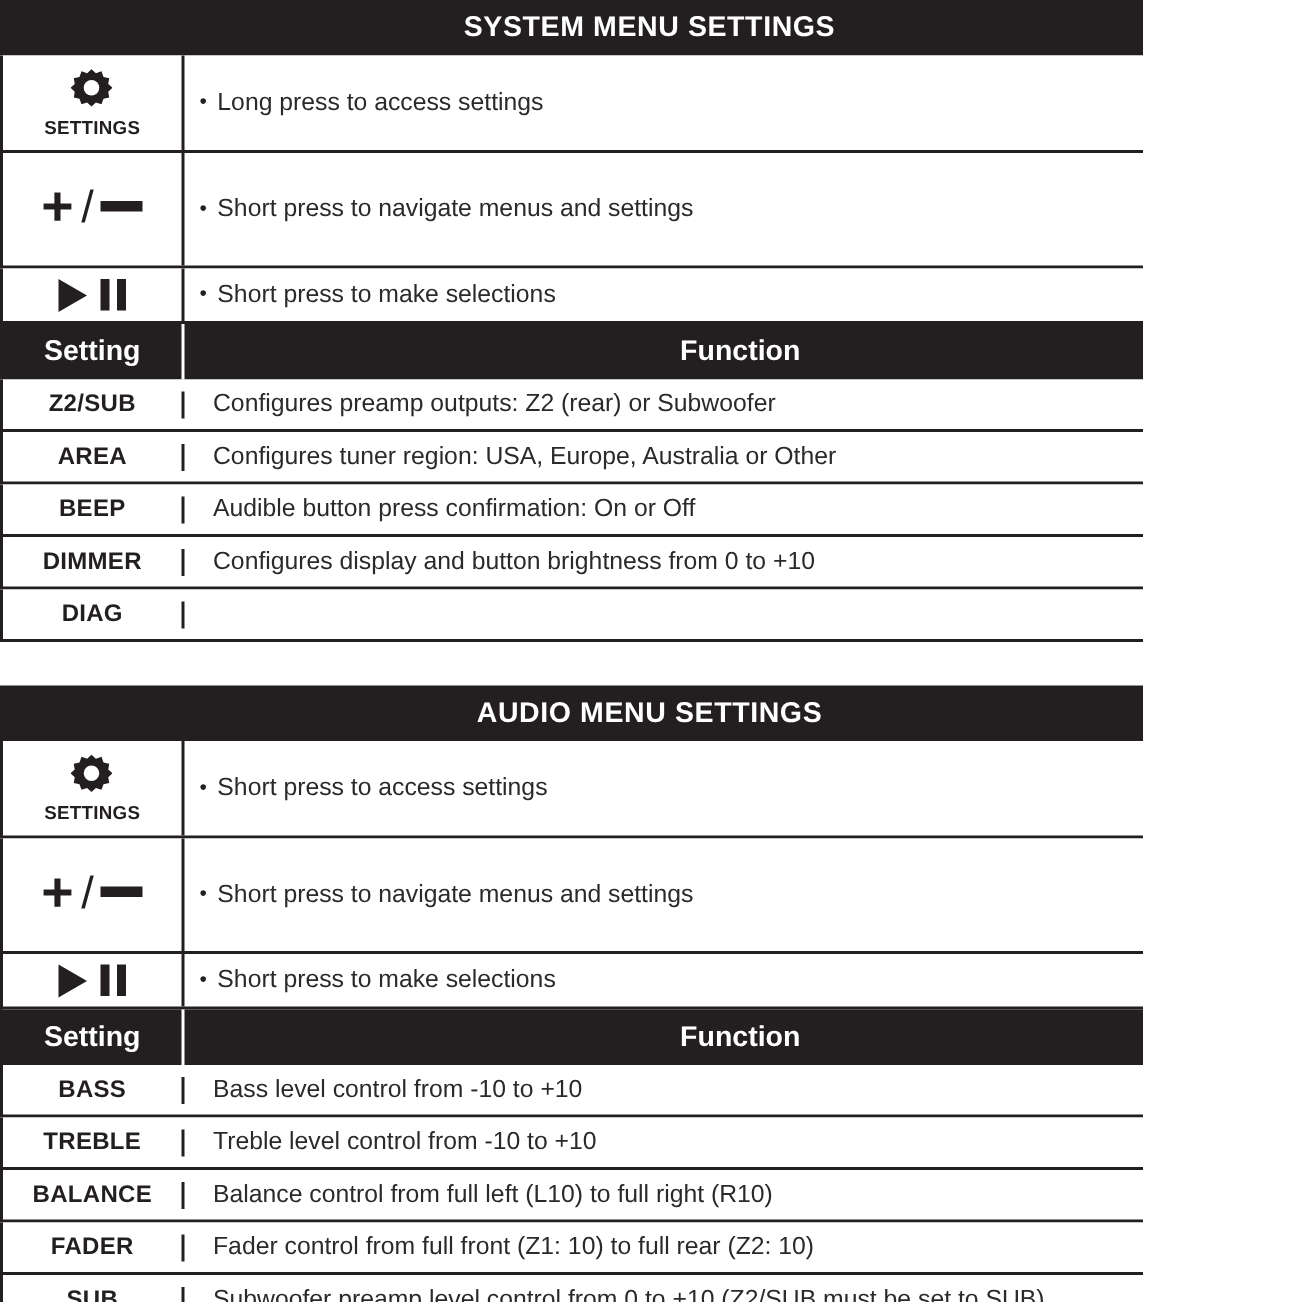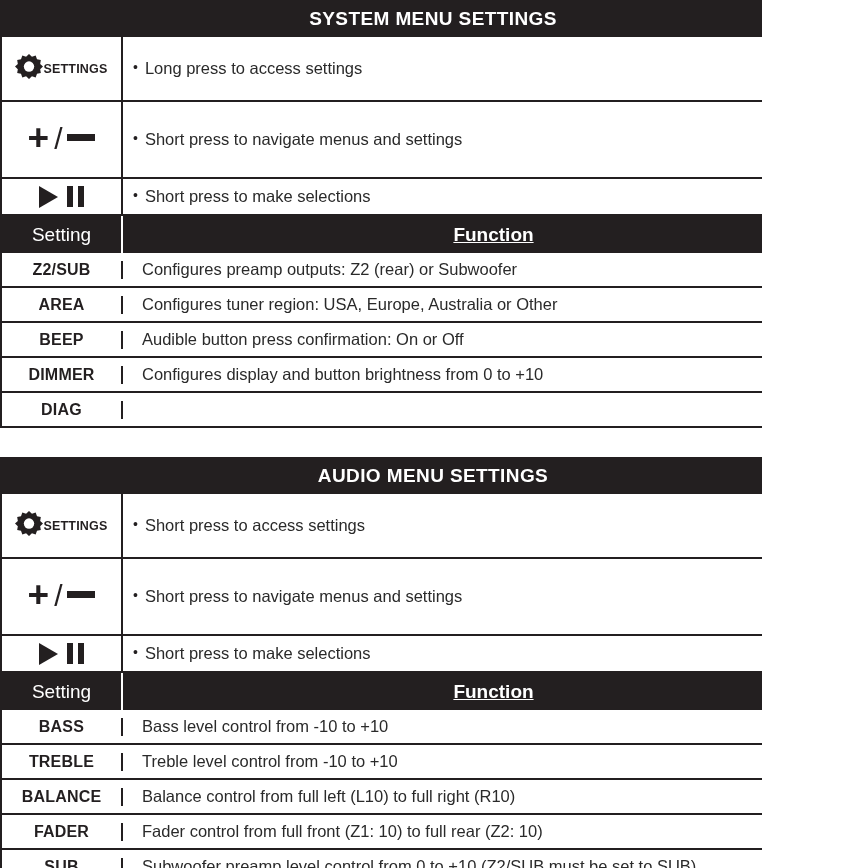--- a/index.html
+++ b/index.html
@@ -90,21 +90,21 @@
     top: -1px;
   }
 
   
   .icon-row-settings { height: 65px; }
   .icon-row-plusminus { height: 77px; }
   .icon-row-playpause { height: 37px; }
 
   .gear-wrap {
     display: flex;
-    flex-direction: row;
+    flex-direction: column;
     align-items: center;
     justify-content: center;
     line-height: 1;
   }
   .gear-icon {
     display: block;
   }
   .gear-label {
     font-size: 12.5px;
     font-weight: bold;
@@ -181,32 +181,31 @@
   }
   .colhead .ch-left {
     width: 121px;
     min-width: 121px;
     box-sizing: border-box;
     border-right: 2px solid #ffffff;
     display: flex;
     align-items: center;
     justify-content: center;
     font-size: 19px;
-    font-weight: normal;
+    font-weight: bold;
     font-stretch: condensed;
   }
   .colhead .ch-right {
     flex: 1;
     display: flex;
     align-items: center;
     justify-content: center;
     font-size: 19px;
     font-weight: bold;
     font-stretch: condensed;
-    text-decoration: underline;
   }
 
   
   .data-row {
     height: 35px;
     align-items: center;
   }
   .data-row .cell-left {
     font-size: 16px;
     font-weight: bold;

